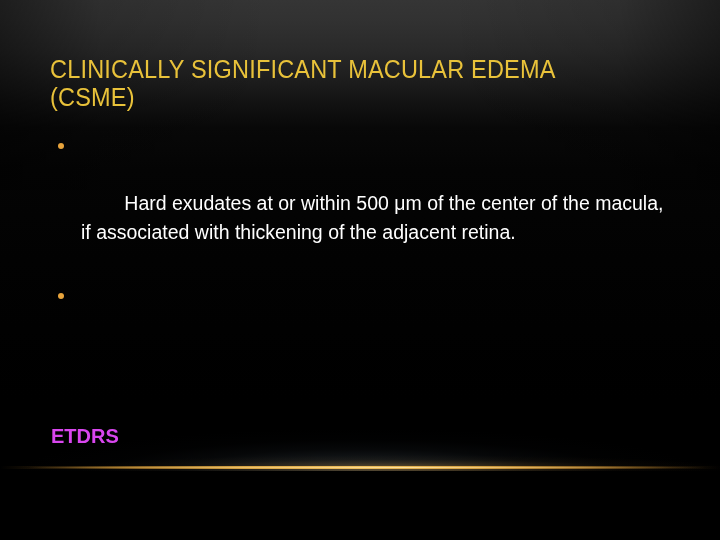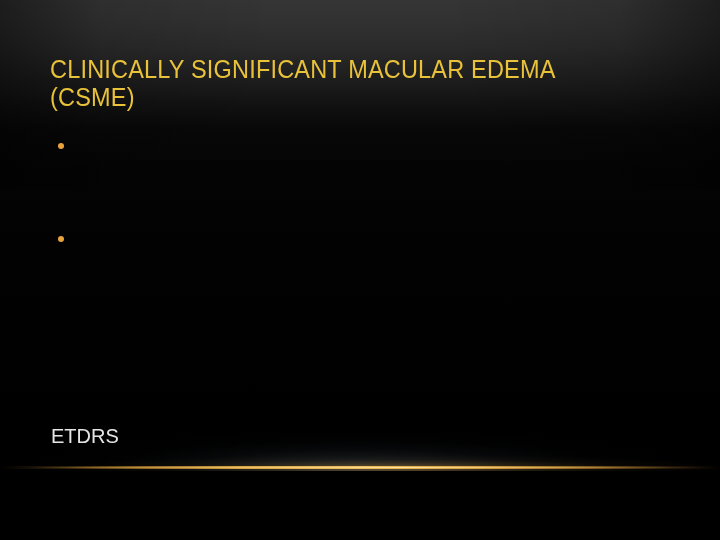--- a/index.html
+++ b/index.html
@@ -171,25 +171,25 @@
     width: 6px;
     height: 6px;
     border-radius: 50%;
     background: #e8a43c;
   }
 
   #footer-note {
     position: absolute;
     left: 51px;
     top: 423px;
-    color: #e5e5e5;
+    color: #d946ef;
     font-family: "Liberation Sans", sans-serif;
     font-size: 20px;
     line-height: 26px;
-    font-weight: 400;
+    font-weight: 700;
   }
 </style>
 </head>
 <body>
 
 <div id="slide">
 
   <div class="bg-base"></div>
   <div class="bg-side-vignette"></div>
   <div class="bg-haze"></div>
@@ -201,20 +201,21 @@
   <div class="content">
 
     <h1 id="title">CLINICALLY SIGNIFICANT MACULAR EDEMA
 (CSME)</h1>
 
     <ul id="body-list">
 
 
       <li class="bullet-row">
         <span class="bullet-dot"></span>
+        <span>Hard exudates at or within 500 μm of the center of the macula, if associated with thickening of the adjacent retina.</span>
       </li>
 
       <li class="bullet-row">
         <span class="bullet-dot"></span>
       </li>
 
     </ul>
 
     <div id="footer-note">ETDRS</div>
 

